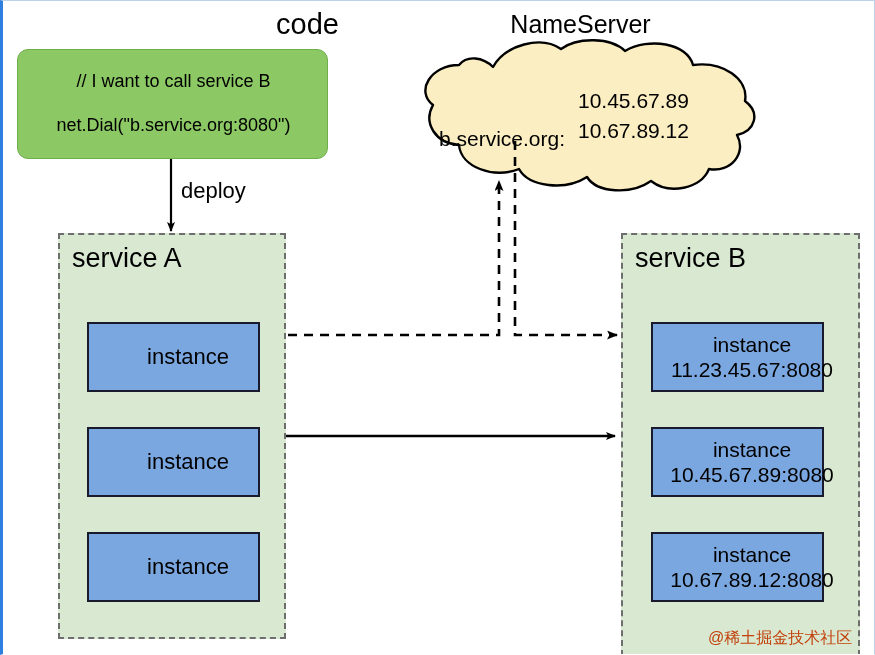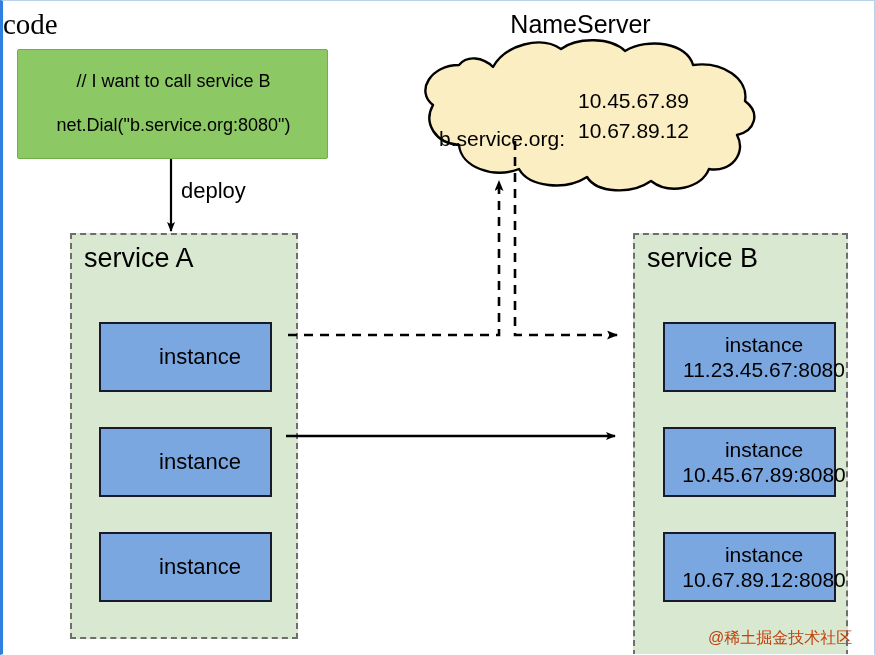--- a/index.html
+++ b/index.html
@@ -28,31 +28,30 @@
   .lbl {
     position: absolute;
     color: #000000;
     white-space: nowrap;
     line-height: 1.1;
   }
 
   
   #code-title {
     left: 0; top: 8px; width: 336px;
-    text-align: left;
+    text-align: right;
     font-size: 29px;
-    font-family: Liberation Serif, serif;
   }
   #code-box {
     position: absolute;
     left: 14px; top: 48px;
     width: 311px; height: 110px;
     background: #8cc965;
     border: 1px solid #6fae4a;
-    border-radius: 2px;
+    border-radius: 11px;
     box-sizing: border-box;
   }
   #code-line-1 {
     left: 0; top: 22px; width: 311px;
     text-align: center;
     font-size: 18px;
   }
   #code-line-2 {
     left: 0; top: 66px; width: 311px;
     text-align: center;
@@ -83,24 +82,23 @@
     font-size: 21px;
     line-height: 1.42;
   }
 
   
   .service-box {
     position: absolute;
     background: #d9e8d0;
     border: 2px dashed #6e6e6e;
     box-sizing: border-box;
-    margin-left: 12px;
   }
   #service-a-box { left: 55px;  top: 232px; width: 228px; height: 406px; }
-  #service-b-box { left: 618px; top: 232px; width: 215px; height: 423px;
+  #service-b-box { left: 618px; top: 232px; width: 239px; height: 423px;
                    border-bottom: none; }
   .service-title {
     position: absolute;
     left: 12px; top: 8px;
     font-size: 27px;
     color: #000;
   }
 
   
   .instance {

